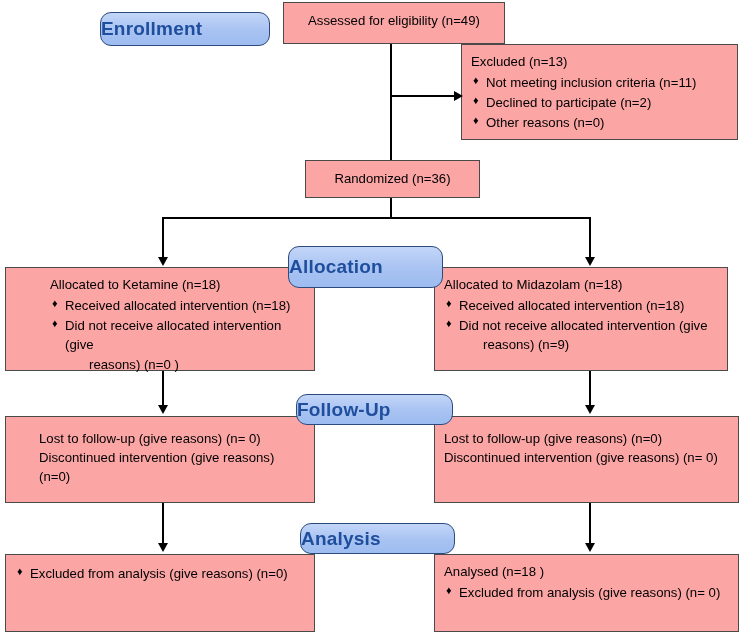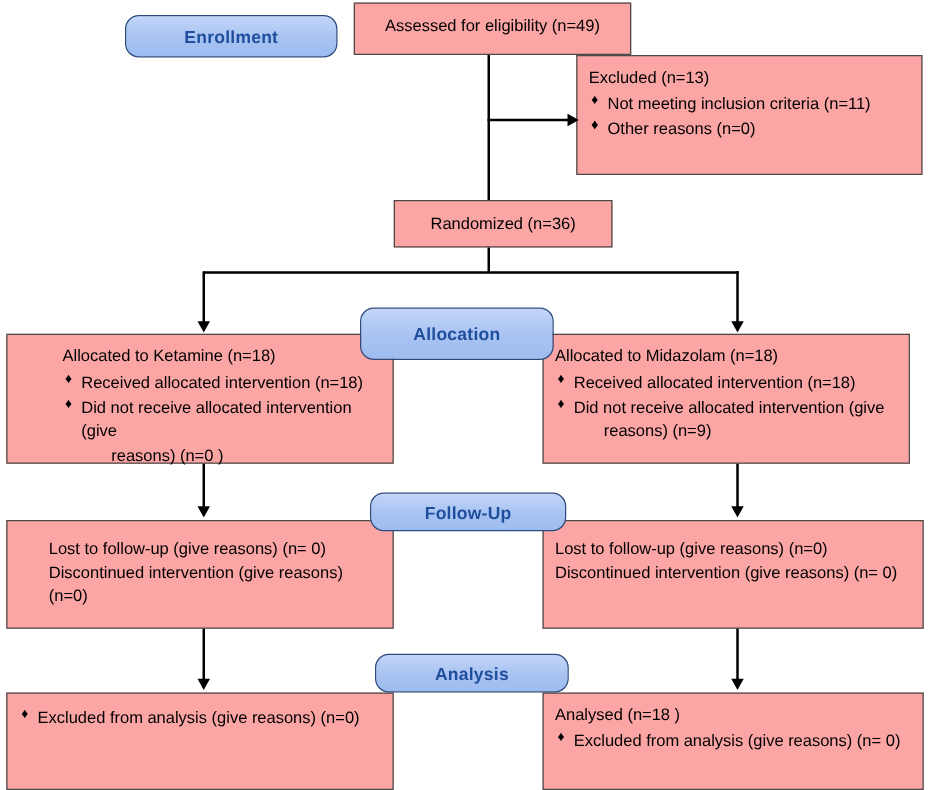--- a/index.html
+++ b/index.html
@@ -68,24 +68,23 @@
 
   
   .stage {
     position: absolute;
     box-sizing: border-box;
     border: 1.4px solid #2c4a7c;
     border-radius: 11px;
     background: linear-gradient(180deg, #c3d6f8 0%, #a9c3f2 52%, #9dbcf0 100%);
     color: #1f4e9c;
     font-weight: bold;
-    font-size: 14px;
+    font-size: 19px;
     display: flex;
     align-items: center;
-    justify-content: center;
     letter-spacing: 0.2px;
     z-index: 5;
   }
 
   
   .vline, .hline {
     position: absolute;
     background: #000000;
     z-index: 1;
   }
@@ -132,30 +131,31 @@
   <div class="box" style="left:461px; top:44px; width:277px; height:96px;">
     <div class="box-inner">
       <div>Excluded (n=13)</div>
       <ul class="blist">
         <li>
           <span class="bullet">♦</span>
           <span>Not meeting inclusion criteria (n=11)</span>
         </li>
         <li>
           <span class="bullet">♦</span>
+          <span>Declined to participate (n=2)</span>
         </li>
         <li>
           <span class="bullet">♦</span>
           <span>Other reasons (n=0)</span>
         </li>
       </ul>
     </div>
   </div>
 
-  <div class="box center" style="left:305px; top:160px; width:175px; height:38px;margin-left:10px;">
+  <div class="box center" style="left:305px; top:160px; width:175px; height:38px;">
     <div class="box-inner">
       <span>Randomized (n=36)</span>
     </div>
   </div>
 
   <div class="vline" style="left:390px; top:198px; height:20px;"></div>
 
   <div class="hline" style="left:163px; top:217px; width:428px;"></div>
 
   <div class="vline" style="left:162px; top:217px; height:46px;"></div>

